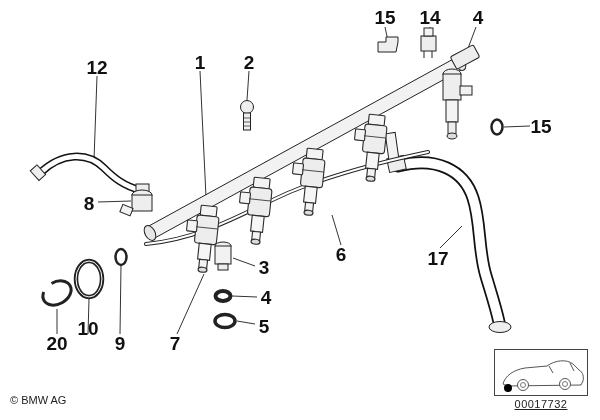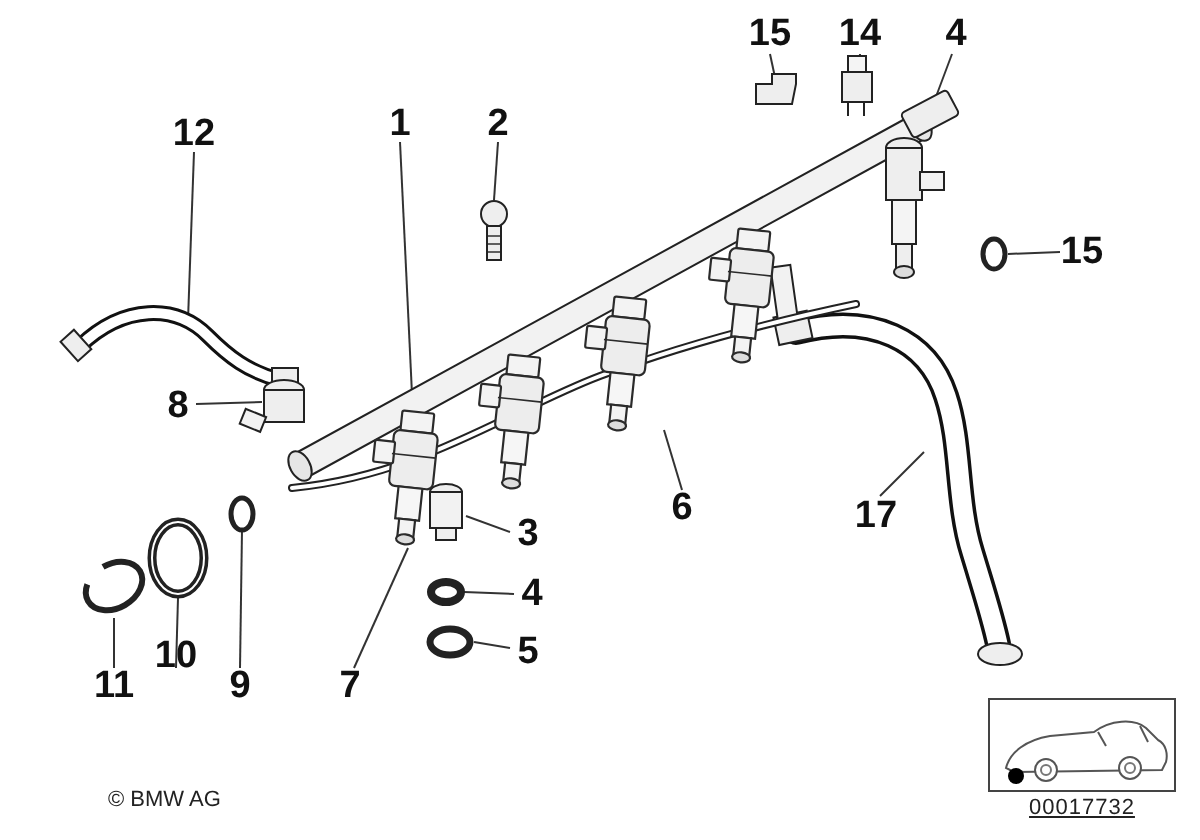--- a/index.html
+++ b/index.html
@@ -7,21 +7,21 @@
     position:relative;width:600px;height:420px;background:#ffffff;
     font-family:"Liberation Sans",sans-serif;overflow:hidden;
   }
   .drawing{position:absolute;left:0;top:0;}
   .callout{
     position:absolute;transform:translate(-50%,-50%);
     font-size:19px;font-weight:bold;color:#111;line-height:1;
     user-select:none;cursor:pointer;padding:1px 2px;
   }
   .copyright{
-    position:absolute;left:10px;top:394px;font-size:11px;color:#222;margin-left:44px;
+    position:absolute;left:10px;top:394px;font-size:11px;color:#222;
   }
   .car-box{
     position:absolute;left:494px;top:349px;width:94px;height:47px;
     border:1px solid #444;background:#fff;box-sizing:border-box;
   }
   .image-number{
     position:absolute;left:494px;top:398px;width:94px;text-align:center;
     font-size:11px;color:#222;letter-spacing:0.5px;text-decoration:underline;
   }
 </style>
@@ -151,21 +151,21 @@
     <span class="callout" style="left:200px;top:62px">1</span>
     <span class="callout" style="left:249px;top:62px">2</span>
     <span class="callout" style="left:264px;top:267px">3</span>
     <span class="callout" style="left:266px;top:297px">4</span>
     <span class="callout" style="left:264px;top:326px">5</span>
     <span class="callout" style="left:341px;top:254px">6</span>
     <span class="callout" style="left:175px;top:343px">7</span>
     <span class="callout" style="left:89px;top:203px">8</span>
     <span class="callout" style="left:120px;top:343px">9</span>
     <span class="callout" style="left:88px;top:328px">10</span>
-    <span class="callout" style="left:57px;top:343px">11</span>
+    <span class="callout" style="left:57px;top:343px">20</span>
     <span class="callout" style="left:97px;top:67px">12</span>
     <span class="callout" style="left:478px;top:17px">4</span>
     <span class="callout" style="left:430px;top:17px">14</span>
     <span class="callout" style="left:385px;top:17px">15</span>
     <span class="callout" style="left:541px;top:126px">15</span>
     <span class="callout" style="left:438px;top:258px">17</span>
   </div>
 
   <div class="car-box">
     <svg width="92" height="45" viewBox="0 0 92 45">

